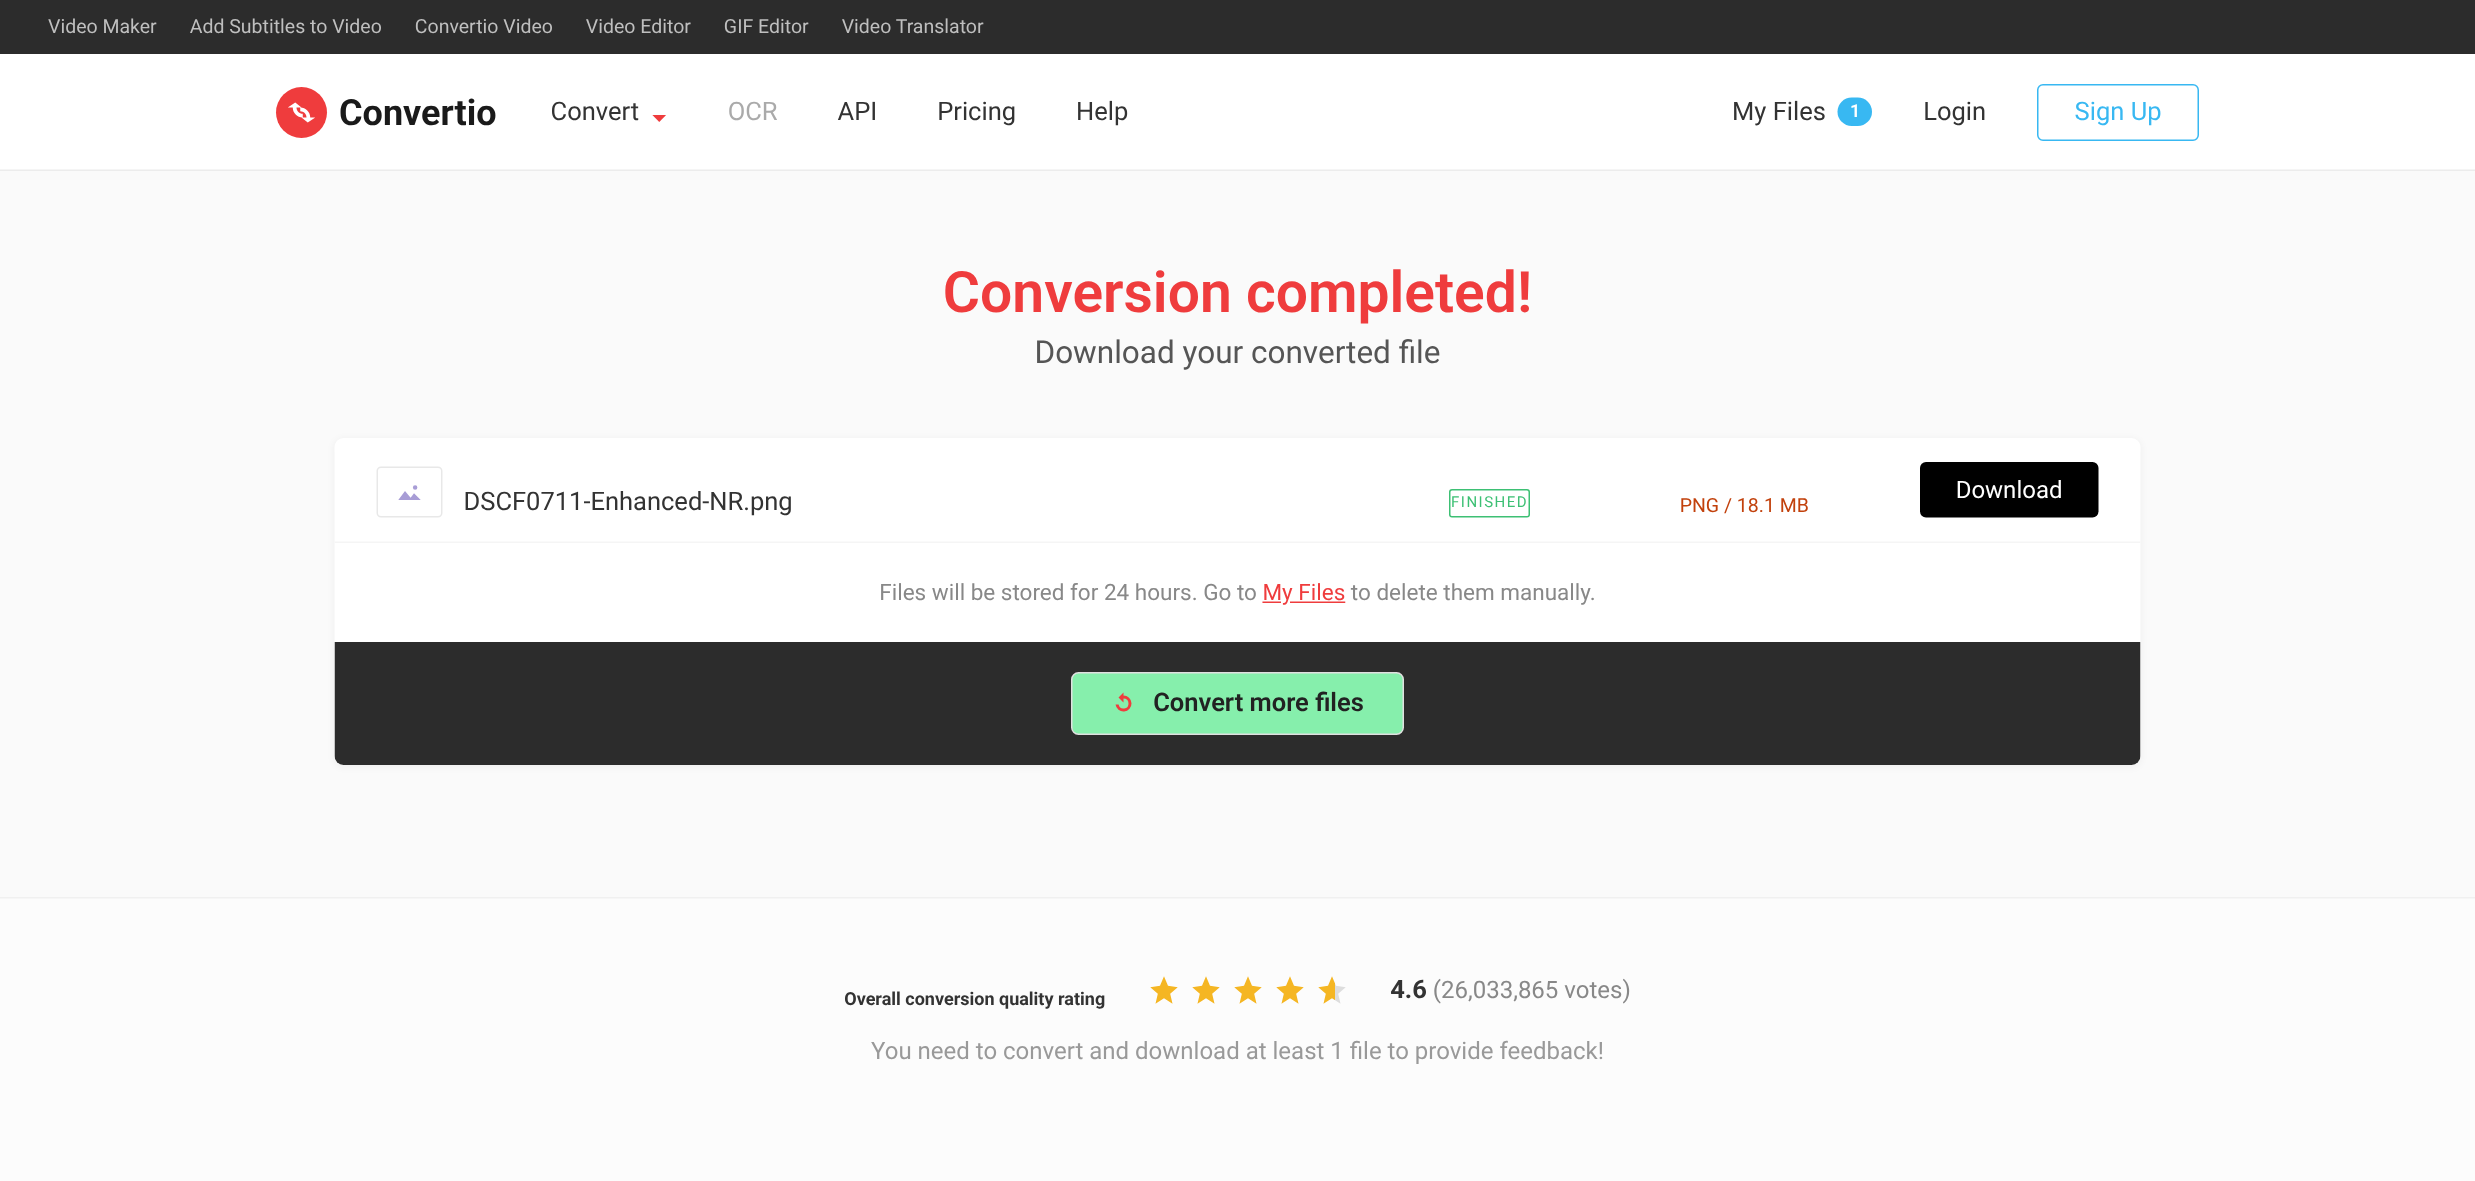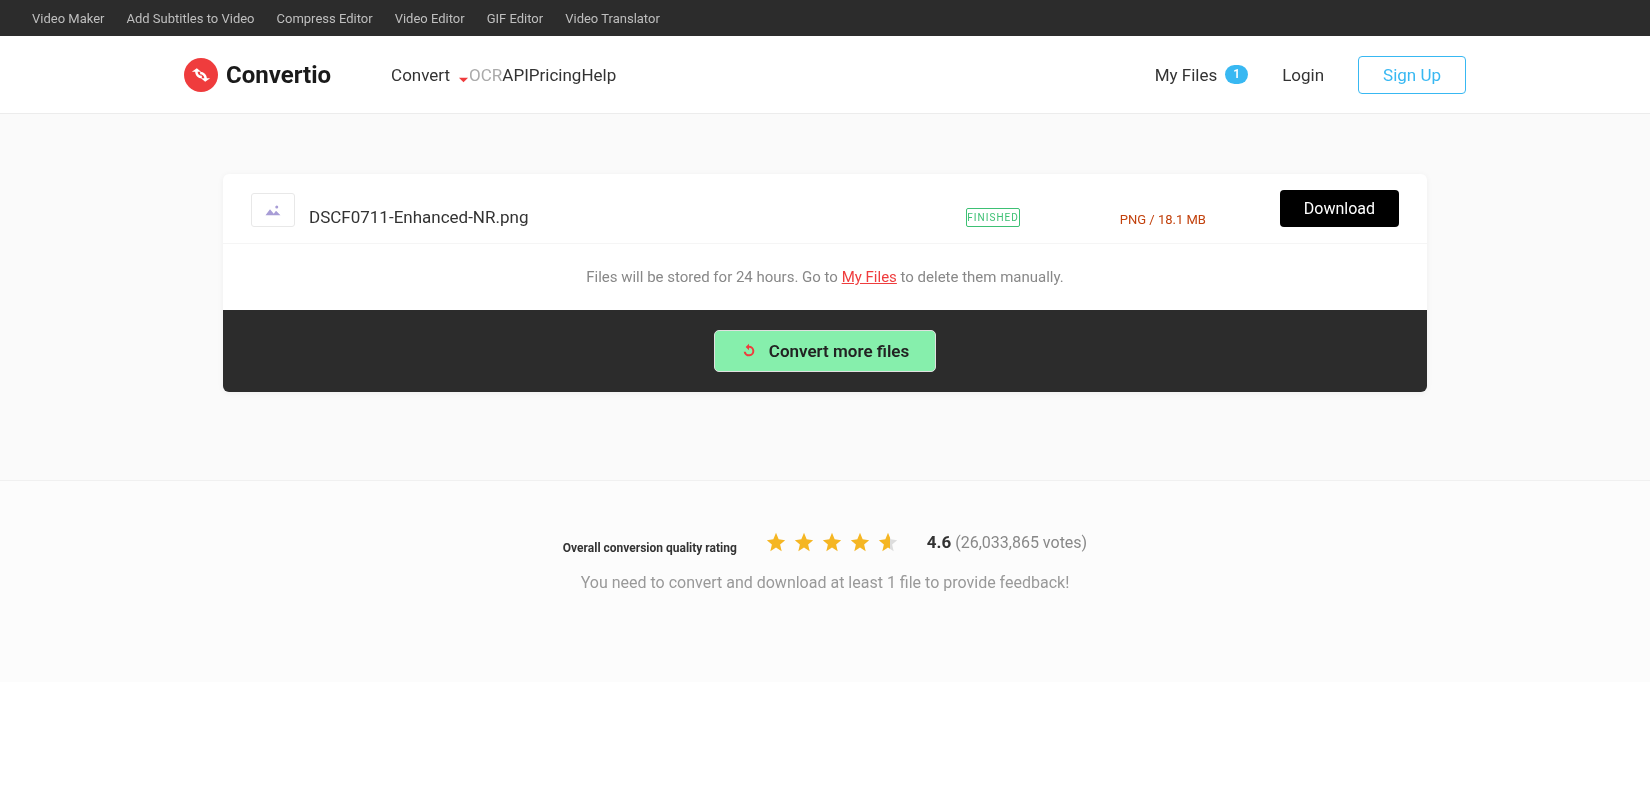--- a/index.html
+++ b/index.html
@@ -51,21 +51,22 @@
 }
 .logo-circle svg { width: 20px; height: 20px; fill: #fff; }
 .logo-text {
   font-size: 24px;
   font-weight: 700;
   color: #1a1a1a;
 }
 .nav-main {
   display: flex;
   align-items: flex-start;
-  margin-left: 60px;
+  gap: 40px;
+  margin-left: 36px;
 }
 .nav-main a {
   color: #333;
   font-size: 17px;
   text-decoration: none;
   cursor: pointer;
 }
 .nav-main .ocr { color: #aaa; }
 .convert-dropdown {
   display: flex;
@@ -260,21 +261,21 @@
   color: #999;
   font-size: 16px;
 }
 </style>
 </head>
 <body>
 
 <div class="topbar">
   <a>Video Maker</a>
   <a>Add Subtitles to Video</a>
-  <a>Compress Editor</a>
+  <a>Convertio Video</a>
   <a>Video Editor</a>
   <a>GIF Editor</a>
   <a>Video Translator</a>
 </div>
 
 <div class="header">
   <div class="logo">
     <span class="logo-circle">
       <svg viewBox="0 0 24 24">
           <path d="M7 4l5 4H8c0 2.8 2.2 5 5 5v3c-4.4 0-8-3.6-8-8H1l6-4zm10 16l-5-4h4c0-2.8-2.2-5-5-5V8c4.4 0 8 3.6 8 8h4l-6 4z"></path>
@@ -301,20 +302,24 @@
       <span>My Files</span>
       <span class="badge">1</span>
     </a>
     <a>Login</a>
     <a class="signup-btn">Sign Up</a>
   </div>
 </div>
 
 <div class="page">
   <div class="container">
+    <div class="headline">
+      <h1>Conversion completed!</h1>
+      <p>Download your converted file</p>
+    </div>
 
     <div class="card">
       <div class="file-row">
         <span class="file-icon">
           <svg viewBox="0 0 24 18">
               <path d="M2 16l6-8 5 6 3-4 6 6H2zm15-9a2 2 0 100-4 2 2 0 000 4z"></path>
             </svg>
         </span>
         <span class="file-name">DSCF0711-Enhanced-NR.png</span>
         <span class="status-chip">FINISHED</span>

